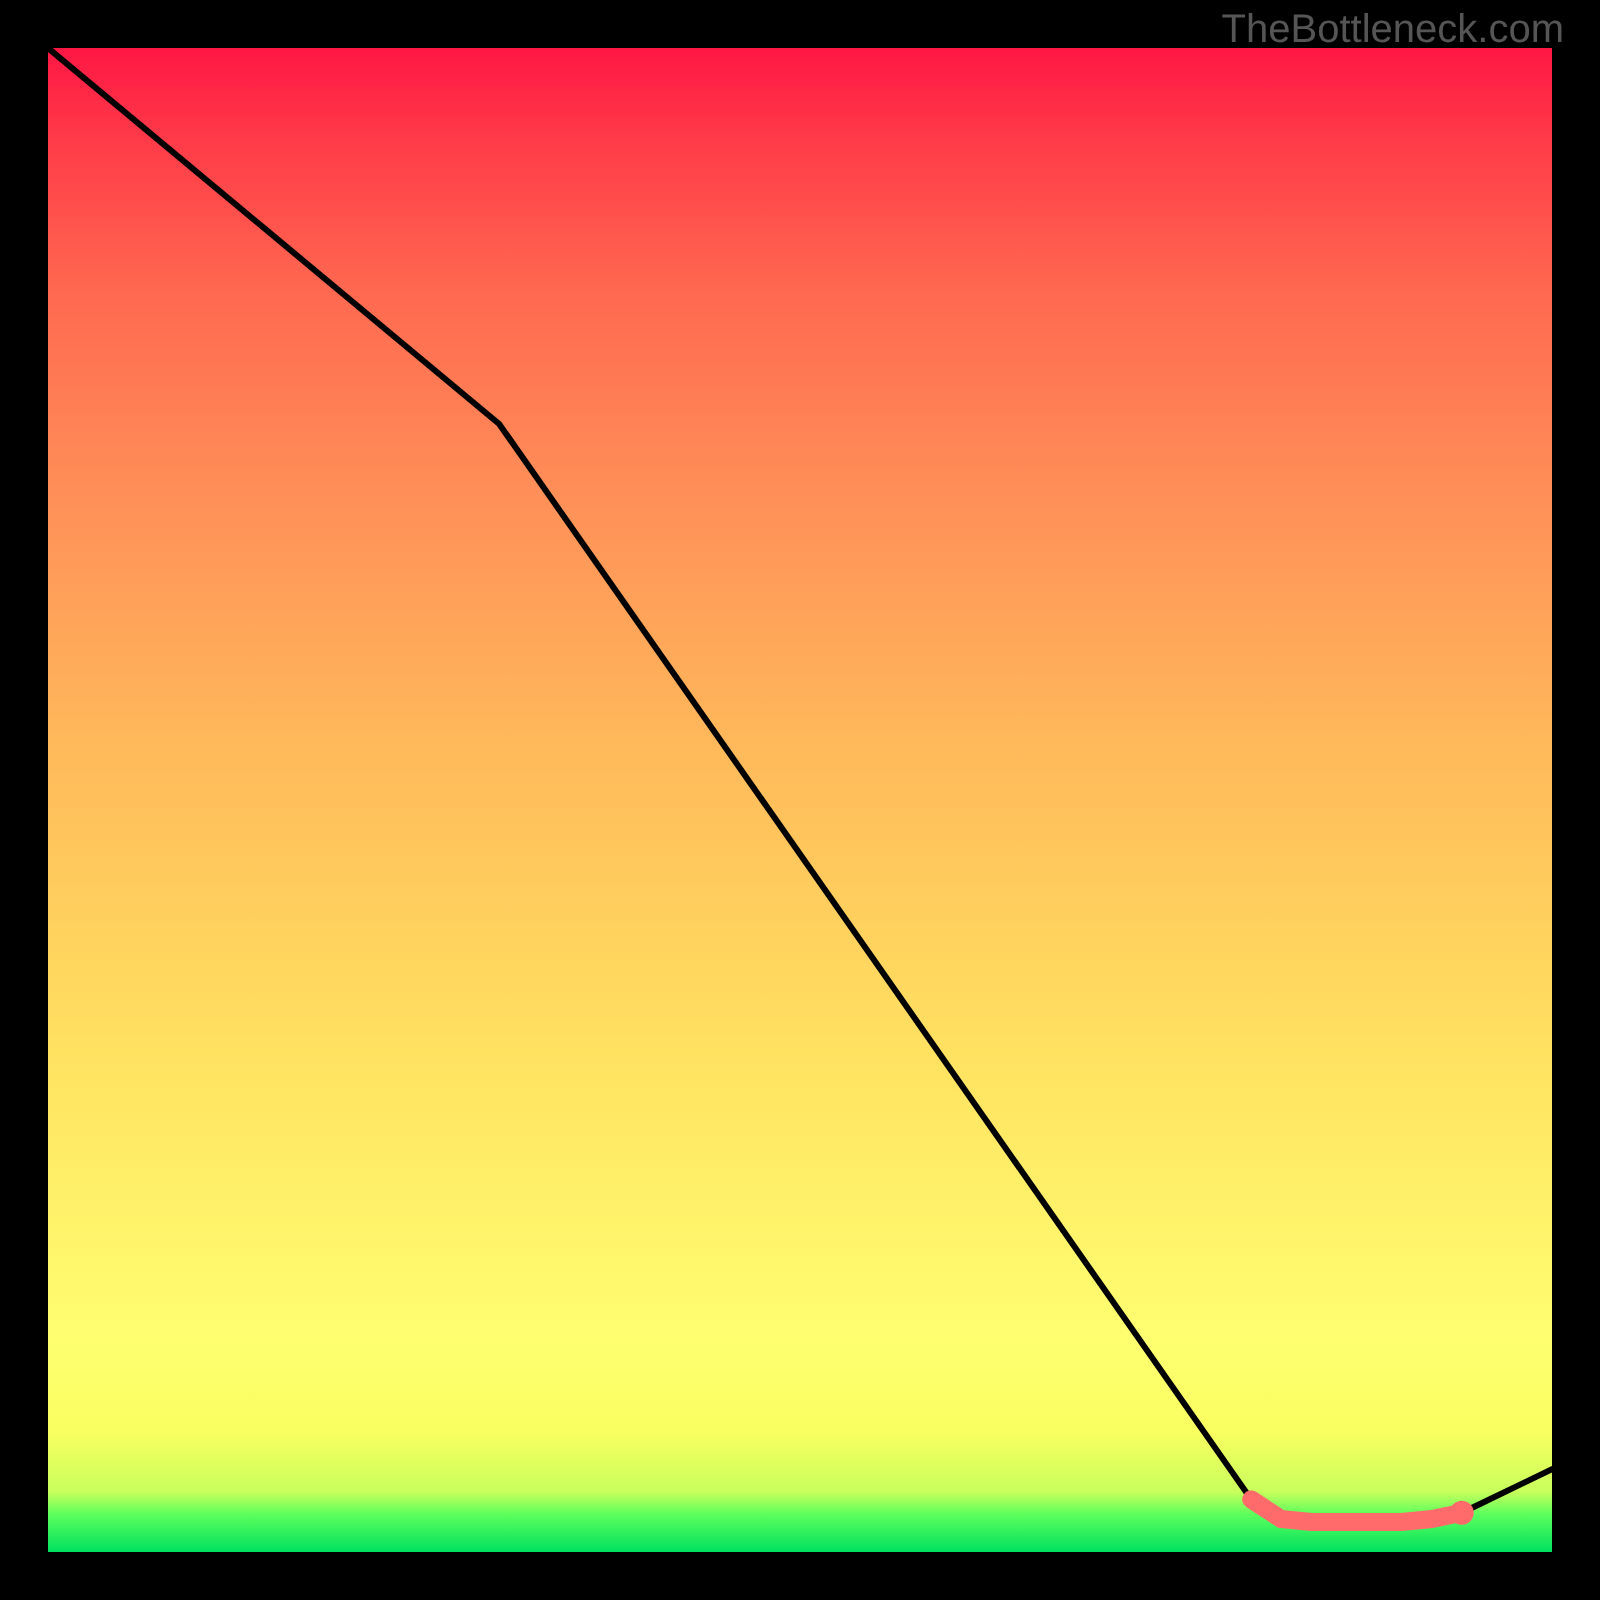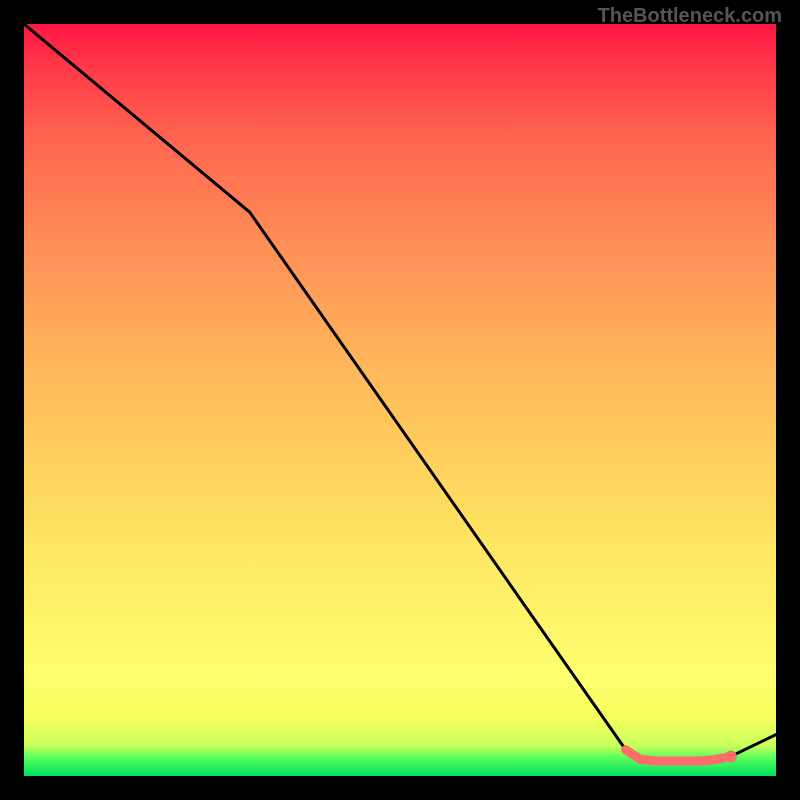--- a/index.html
+++ b/index.html
@@ -10,21 +10,21 @@
     position: relative;
     font-family: Arial, sans-serif;
     overflow: hidden;
   }
   .watermark {
     position: absolute;
     top: 4px;
     right: 18px;
     color: #555;
     font-size: 20px;
-    font-weight: 700;
+    font-weight: 400;
     z-index: 30;
   }
   .plot {
     position: absolute;
     left: 24px;
     top: 24px;
     width: 752px;
     height: 752px;
     background: linear-gradient(
       to bottom,

